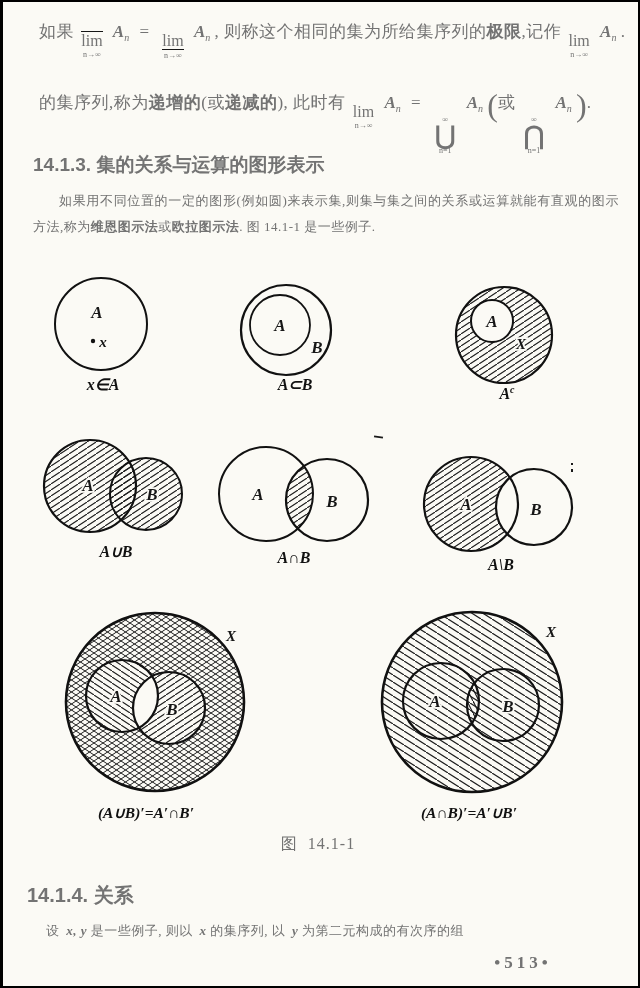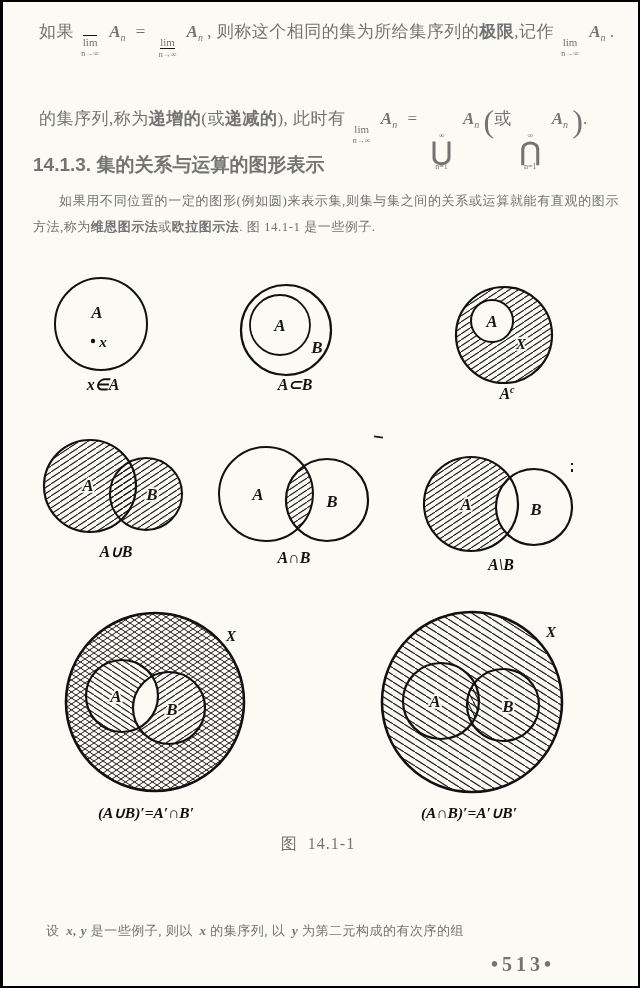--- a/index.html
+++ b/index.html
@@ -7,21 +7,21 @@
     position:relative;width:640px;height:988px;box-sizing:border-box;
     background:#fbfaf5;border:2px solid #000;border-left:3px solid #000;
     overflow:hidden;color:#737373;
     font-family:"Liberation Serif","DejaVu Serif",serif;
   }
   
   .mline{position:absolute;white-space:nowrap;font-size:17px;line-height:1.2;}
   .cjk{letter-spacing:0.5px;}
   .cjk-b{font-weight:bold;font-family:Liberation Sans, sans-serif;letter-spacing:0.5px;}
   .limstack{display:inline-flex;flex-direction:column;align-items:center;vertical-align:-9px;line-height:1;margin:0 3px;}
-  .limword{font-size:11px;font-family:"Liberation Serif",serif;}
+  .limword{font-size:16px;font-family:"Liberation Serif",serif;}
   .over{border-top:1.6px solid #161616;padding-top:1px;}
   .under{border-bottom:1.6px solid #161616;}
   .limsub{font-size:8px;margin-top:2px;letter-spacing:0;}
   .mvar{font-style:italic;font-weight:bold;margin-left:3px;font-family:"Liberation Serif",serif;}
   sub.ms{font-size:10px;font-style:italic;}
   .mop{margin:0 6px;}
   .bigstack{display:inline-flex;flex-direction:column;align-items:center;line-height:0.95;vertical-align:-14px;margin:0 4px;}
   .bigop{font-size:25px;font-weight:bold;}
   .bs{font-size:8px;letter-spacing:0;}
   .bigparen{font-size:32px;font-weight:400;vertical-align:-8px;}
@@ -29,21 +29,21 @@
   .h-sec{position:absolute;font-family:"Liberation Sans","DejaVu Sans",sans-serif;font-weight:bold;margin:2px;}
   .para{position:absolute;font-size:13px;line-height:26px;text-align:justify;margin:0;letter-spacing:0.5px;}
   
   svg{position:absolute;overflow:visible;}
   .vlabel{font-family:"Liberation Serif",serif;font-style:italic;font-weight:bold;font-size:17px;fill:#161616;}
   .vlabel-sm{font-family:"Liberation Serif",serif;font-style:italic;font-weight:bold;font-size:15px;fill:#161616;}
   .vcap{font-family:"Liberation Serif",serif;font-style:italic;font-weight:bold;font-size:16px;fill:#111;}
   .vcap2{font-family:"Liberation Serif",serif;font-style:italic;font-weight:bold;font-size:15.5px;fill:#111;}
   .halo{stroke:#fbfaf5;stroke-width:3.5px;paint-order:stroke;}
   .figcap{position:absolute;font-size:16px;white-space:pre;text-align:center;letter-spacing:1px;}
-  .pagenum{position:absolute;font-weight:bold;font-size:20px;letter-spacing:4px;}
+  .pagenum{position:absolute;font-weight:bold;font-size:17px;letter-spacing:4px;}
   .artifact{position:absolute;background:#1a1a1a;}
 </style>
 </head>
 <body>
 
 <div class="page">
 
   <svg width="0" height="0" style="position:absolute" aria-hidden="true">
     <defs>
       <pattern id="h1" patternUnits="userSpaceOnUse" width="9" height="6">
@@ -80,21 +80,21 @@
     <span class="cjk">, 则称这个相同的集为所给集序列的</span><span class="cjk-b">极限</span><span class="cjk">,记作</span>
     <span class="limstack">
         <span class="limword">lim</span>
         <span class="limsub">n→∞</span>
       </span>
     <span class="mvar">A</span><sub class="ms">n</sub>
     <span class="cjk">.</span>
   </div>
 
 
-  <div class="mline" style="top:100px;left:36px;">
+  <div class="mline" style="top:84px;left:36px;">
     <span class="cjk">的集序列,称为</span><span class="cjk-b">递增的</span><span class="cjk">(或</span><span class="cjk-b">递减的</span><span class="cjk">), 此时有</span>
     <span class="limstack">
         <span class="limword">lim</span>
         <span class="limsub">n→∞</span>
       </span>
     <span class="mvar">A</span><sub class="ms">n</sub>
     <span class="mop">=</span>
     <span class="bigstack">
         <span class="bs">∞</span>
         <span class="bigop">⋃</span>
@@ -204,20 +204,21 @@
     <circle cx="70" cy="96" r="38" fill="none" stroke="#111" stroke-width="2.2"></circle>
     <circle cx="132" cy="100" r="36" fill="none" stroke="#111" stroke-width="2.2"></circle>
     <text class="vlabel halo" x="64" y="102" text-anchor="middle">A</text>
     <text class="vlabel halo" x="137" y="107" text-anchor="middle">B</text>
     <text class="vlabel-sm halo" x="180" y="32" text-anchor="middle">X</text>
     <text class="vcap2" x="98" y="213" text-anchor="middle">(A∩B)′=A′∪B′</text>
   </svg>
 
   <div class="figcap" style="left:240px;top:832px;width:150px;">图  14.1-1</div>
 
+  <h2 class="h-sec" style="top:878px;left:22px;font-size:20px;">14.1.4. 关系</h2>
 
   <p class="para" style="top:916px;left:30px;width:588px;text-indent:1em;"><span>设 </span><span class="mvar">x, y</span><span> 是一些例子, 则以 </span><span class="mvar">x</span><span> 的集序列, 以 </span><span class="mvar">y</span><span> 为第二元构成的有次序的组</span></p>
 
   <div class="pagenum" style="left:470px;top:951px;width:100px;text-align:center;">•513•</div>
 
   <div class="artifact" style="left:371px;top:434px;width:9px;height:2px;transform:rotate(8deg);"></div>
   <div class="artifact" style="left:568px;top:461px;width:2px;height:2px;"></div>
   <div class="artifact" style="left:568px;top:467px;width:2px;height:3px;"></div>
 
 </div>

